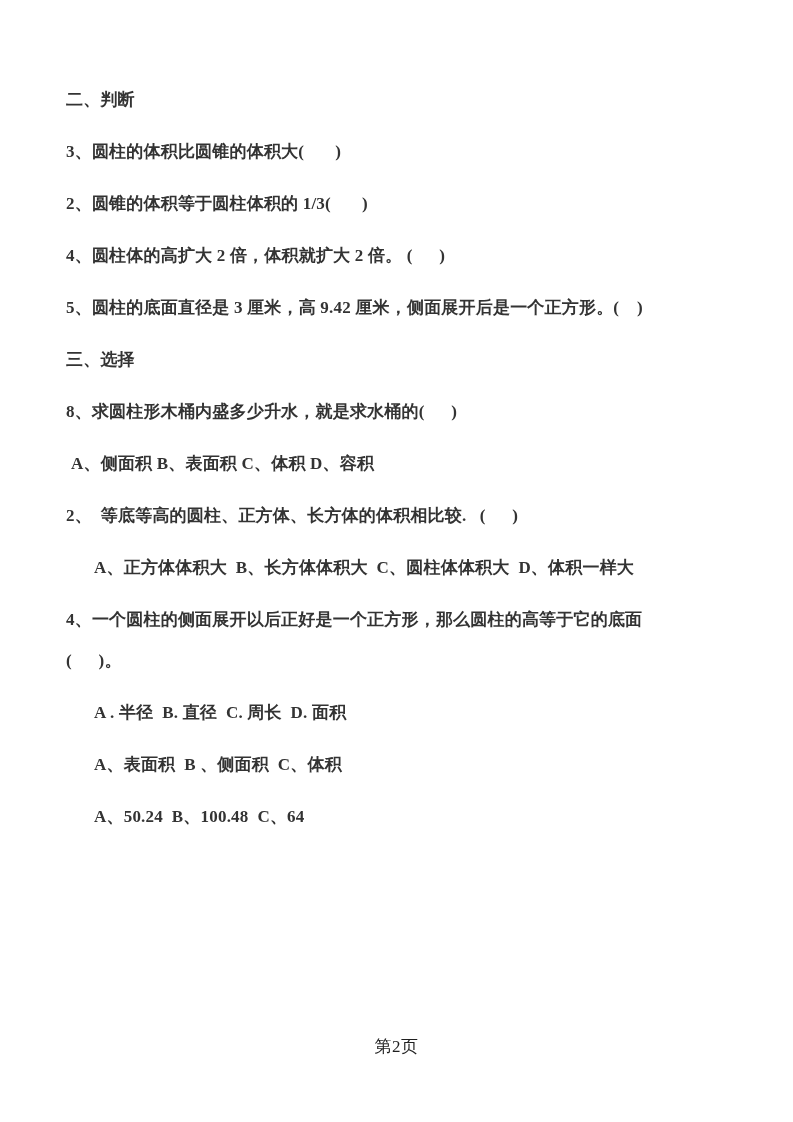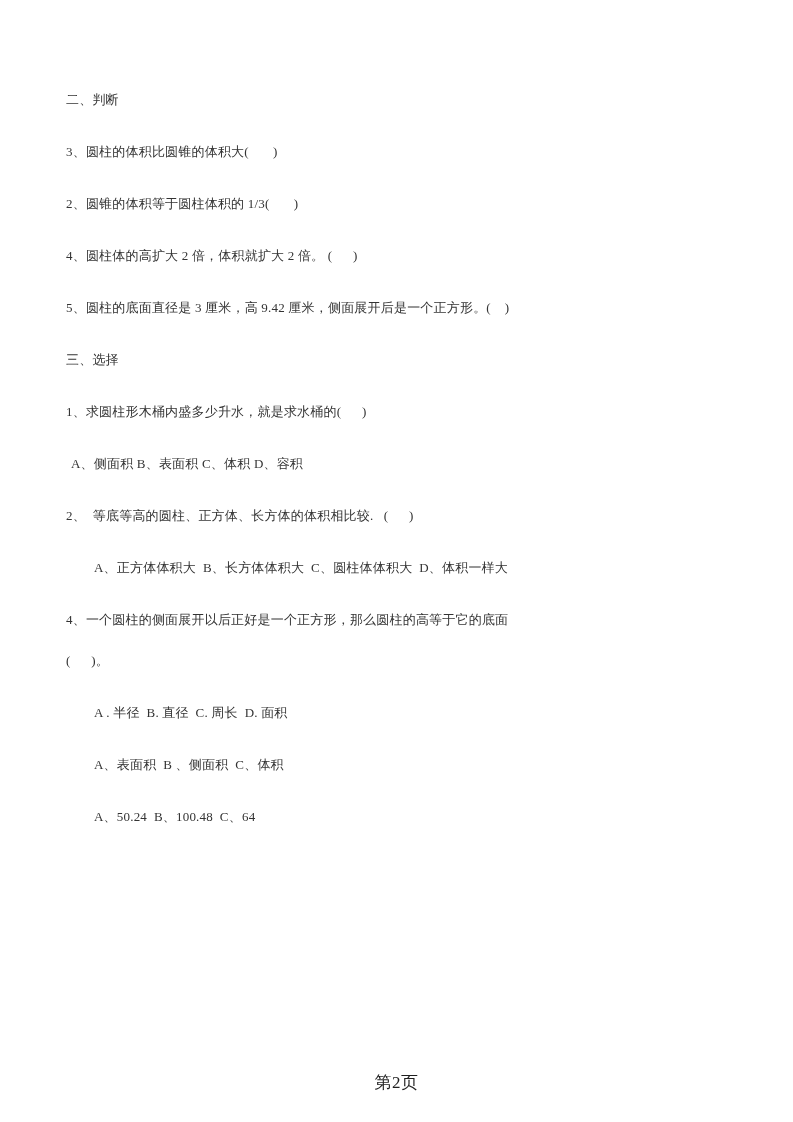--- a/index.html
+++ b/index.html
@@ -18,33 +18,33 @@
   }
   .content {
     position: absolute;
     left: 66px;
     top: 79px;
     width: 712px;
   }
   .content p.line {
     margin: 0 0 11px 0;
     padding: 0;
-    font-size: 13px;
+    font-size: 17px;
     line-height: 41px;
     letter-spacing: 0.2px;
     white-space: pre;           
-    font-weight: normal;
+    font-weight: bold;
   }
   .content p.opt1 { padding-left: 5px; }   
   .content p.opt  { padding-left: 28px; }  
   .footer {
     position: absolute;
     left: 0;
     right: 0;
-    top: 1071px;
+    top: 1035px;
     text-align: center;
     font-size: 17px;
     line-height: 24px;
     color: #1f1f1f;
     letter-spacing: 0.5px;
   }
 </style>
 </head>
 <body>
 
@@ -53,21 +53,21 @@
 
     <p class="line">二、判断</p>
 
     <p class="line">3、圆柱的体积比圆锥的体积大(       )</p>
     <p class="line">2、圆锥的体积等于圆柱体积的 1/3(       )</p>
     <p class="line">4、圆柱体的高扩大 2 倍，体积就扩大 2 倍。 (      )</p>
     <p class="line">5、圆柱的底面直径是 3 厘米，高 9.42 厘米，侧面展开后是一个正方形。(    )</p>
 
     <p class="line">三、选择</p>
 
-    <p class="line">1、求圆柱形木桶内盛多少升水，就是求水桶的(      )</p>
+    <p class="line">8、求圆柱形木桶内盛多少升水，就是求水桶的(      )</p>
     <p class="line opt1">A、侧面积 B、表面积 C、体积 D、容积</p>
 
     <p class="line">2、  等底等高的圆柱、正方体、长方体的体积相比较.   (      )</p>
     <p class="line opt">A、正方体体积大  B、长方体体积大  C、圆柱体体积大  D、体积一样大</p>
 
     <p class="line">4、一个圆柱的侧面展开以后正好是一个正方形，那么圆柱的高等于它的底面
 (      )。</p>
     <p class="line opt">A . 半径  B. 直径  C. 周长  D. 面积</p>
 
     <p class="line opt">A、表面积  B 、侧面积  C、体积</p>

